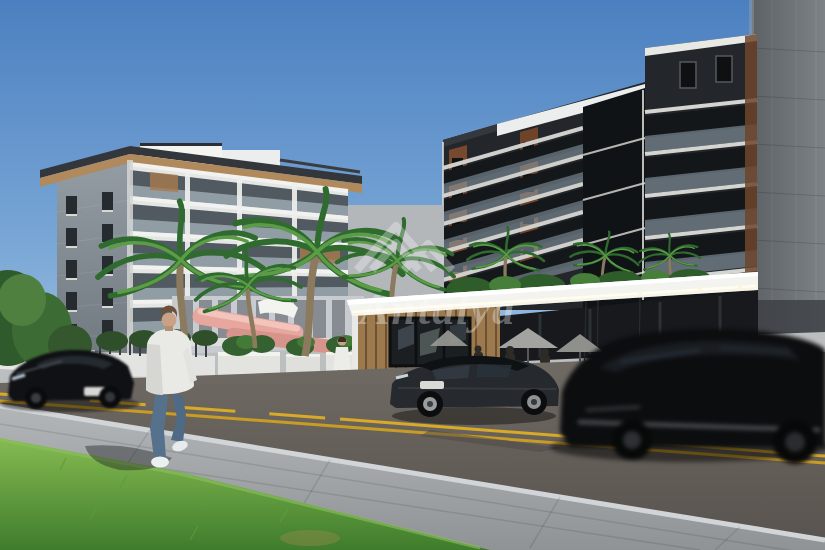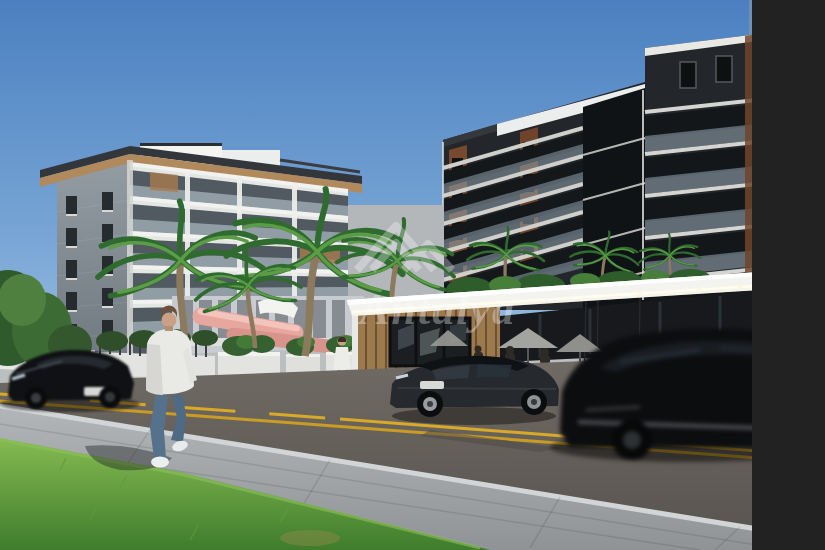--- a/index.html
+++ b/index.html
@@ -1,16 +1,16 @@
 <!DOCTYPE html>
 <html><head>
 <meta charset="utf-8">
 <style>
   html,body{margin:0;padding:0;background:#222;}
-  .canvas{position:relative;width:752px;height:550px;overflow:hidden;background:#7dd3fc;}
+  .canvas{position:relative;width:825px;height:550px;overflow:hidden;background:#7dd3fc;}
   svg{position:absolute;left:0;top:0;display:block;}
   text{font-family:"Liberation Serif","DejaVu Serif",serif;}
   .blur1{filter:blur(1.2px);}
   .blur2{filter:blur(2.2px);}
   .blur05{filter:blur(0.6px);}
 </style>
 </head>
 <body>
 
 <div class="canvas">

